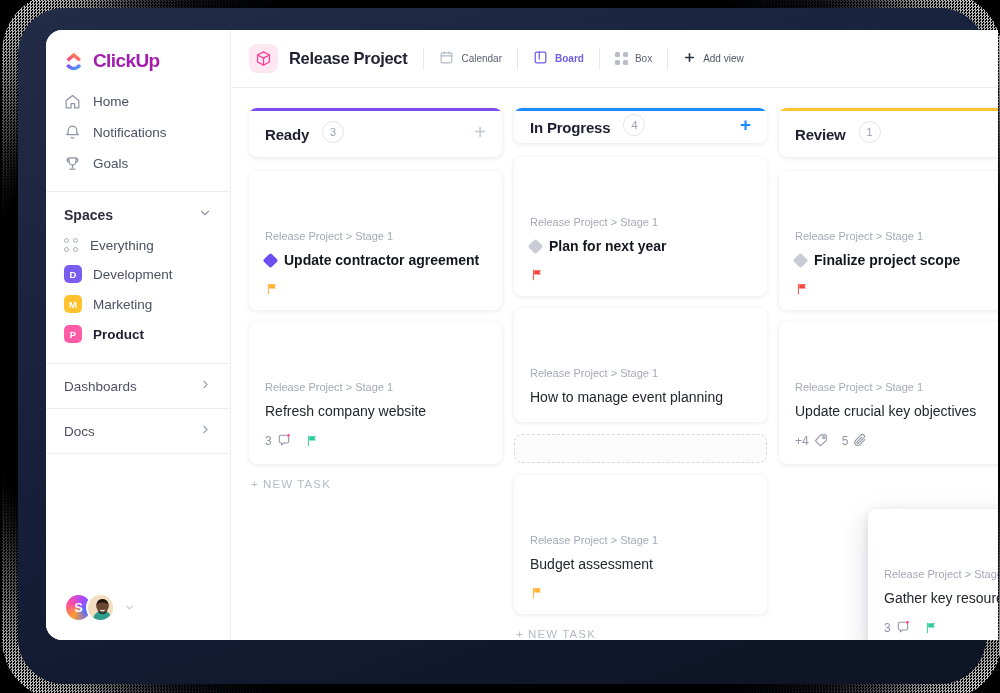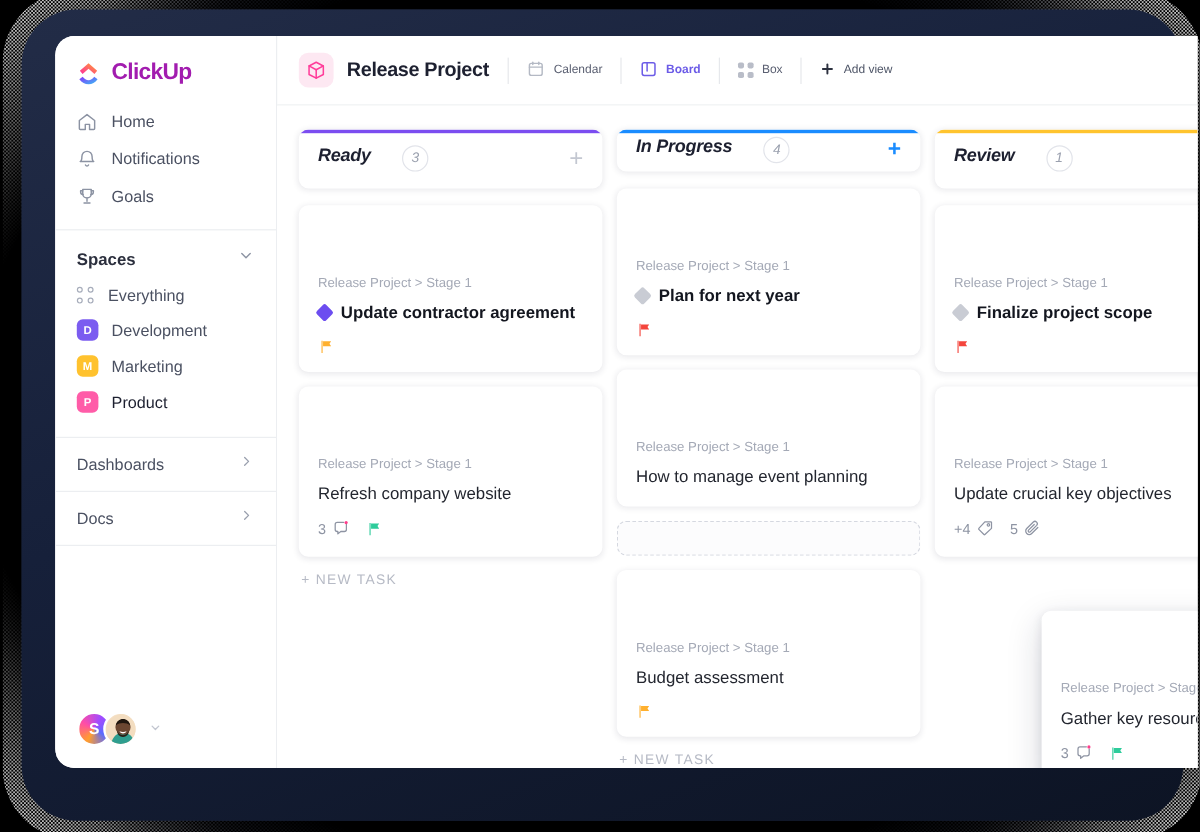--- a/index.html
+++ b/index.html
@@ -76,21 +76,21 @@
   .sb-divider { height: 1px; background: #eceef1; margin: 12px 0 0 0; }
 
   .sec-head {
     display: flex; align-items: center; justify-content: space-between;
     padding: 14px 18px 8px 18px; cursor: pointer;
   }
   .sec-head .lbl { font-size: 14px; font-weight: 700; color: #2b2f3d; }
 
   .space-item { display: flex; align-items: center; gap: 11px; padding: 6px 18px; cursor: pointer; }
   .space-item .lbl { font-size: 13.5px; color: #4b5162; }
-  .space-item.active .lbl { color: #1d2030; font-weight: 400; }
+  .space-item.active .lbl { color: #1d2030; font-weight: 700; }
   .space-badge {
     width: 18px; height: 18px; border-radius: 5px; flex: 0 0 18px;
     display: flex; align-items: center; justify-content: center;
     font-size: 9.5px; font-weight: 700; color: #ffffff;
   }
   .dotgrid { width: 15px; height: 15px; flex: 0 0 15px; display: grid; grid-template-columns: 1fr 1fr; gap: 3px; }
   .dotgrid i { width: 5px; height: 5px; border-radius: 50%; border: 1.4px solid #a7adbb; }
 
   .row-link {
     display: flex; align-items: center; justify-content: space-between;
@@ -150,21 +150,21 @@
 
   .col-head {
     background: #ffffff; border-radius: 8px;
     box-shadow: 0 1px 5px rgba(25,30,60,.10);
     padding: 13px 16px 14px 16px;
     display: flex; align-items: center; justify-content: space-between;
     position: relative; overflow: hidden;
     margin-bottom: 14px;
   }
   .col-head .accent { position: absolute; left: 0; right: 0; top: 0; height: 3px; }
-  .col-head-left { display: flex; align-items: flex-start; gap: 26px; font-style: italic; }
+  .col-head-left { display: flex; align-items: flex-end; gap: 13px; }
   .col-name { font-size: 15px; font-weight: 700; color: #1d2030; letter-spacing: -.2px; }
   .col-count {
     min-width: 22px; height: 22px; padding: 0 6px; border-radius: 11px;
     border: 1px solid #e2e4ea; color: #9aa0ae; font-size: 11.5px;
     display: flex; align-items: center; justify-content: center;
   }
   .col-add { font-size: 20px; line-height: 1; color: #c3c7d1; cursor: pointer; font-weight: 400; }
   .col-add.blue { color: #1a8cff; font-weight: 700; font-size: 19px; }
 
   .card {

